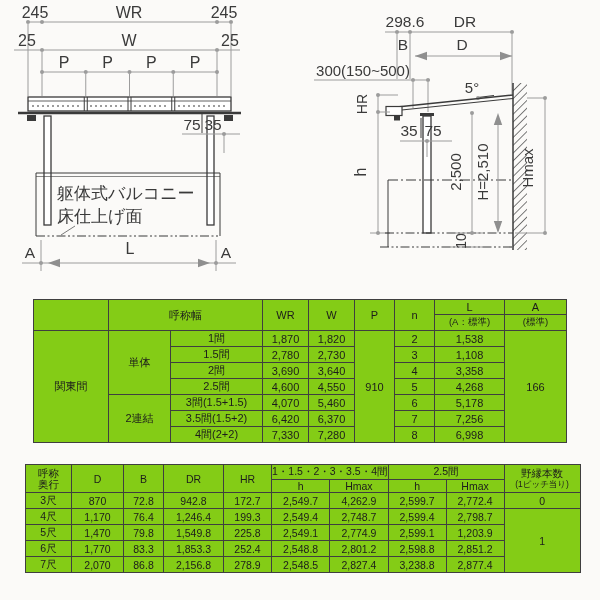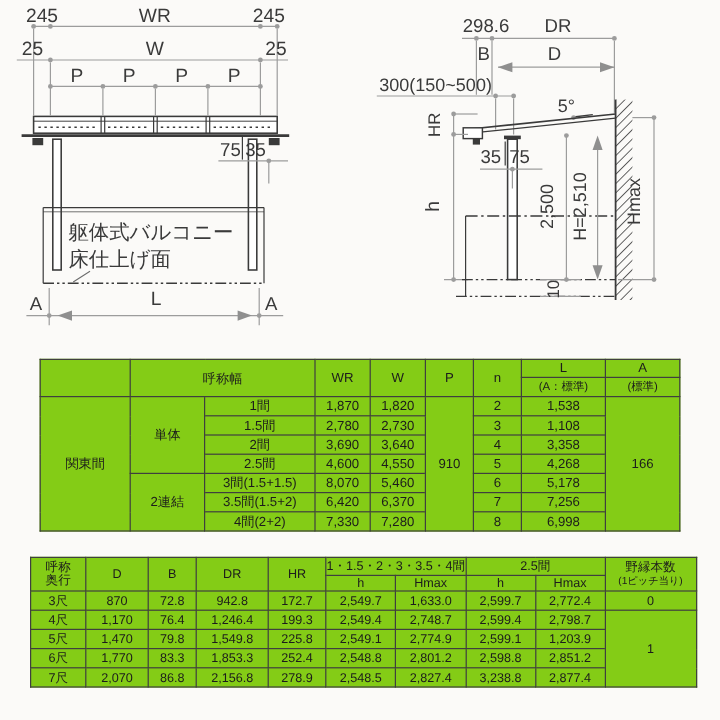--- a/index.html
+++ b/index.html
@@ -324,21 +324,21 @@
   <tr class="data">
     <td class="name-cell">2.5間</td>
     <td>4,600</td>
     <td>4,550</td>
     <td>5</td>
     <td>4,268</td>
   </tr>
   <tr class="data">
     <td rowspan="3">2連結</td>
     <td class="name-cell">3間(1.5+1.5)</td>
-    <td>8,070</td>
+    <td>4,070</td>
     <td>5,460</td>
     <td>6</td>
     <td>5,178</td>
   </tr>
   <tr class="data">
     <td class="name-cell">3.5間(1.5+2)</td>
     <td>6,420</td>
     <td>6,370</td>
     <td>7</td>
     <td>7,256</td>
@@ -389,21 +389,21 @@
     <th>h</th>
     <th>Hmax</th>
   </tr>
   <tr class="data">
     <td>3尺</td>
     <td>870</td>
     <td>72.8</td>
     <td>942.8</td>
     <td>172.7</td>
     <td>2,549.7</td>
-    <td>1,633.0</td>
+    <td>4,262.9</td>
     <td>2,599.7</td>
     <td>2,772.4</td>
     <td>0</td>
   </tr>
   <tr class="data">
     <td>4尺</td>
     <td>1,170</td>
     <td>76.4</td>
     <td>1,246.4</td>
     <td>199.3</td>

